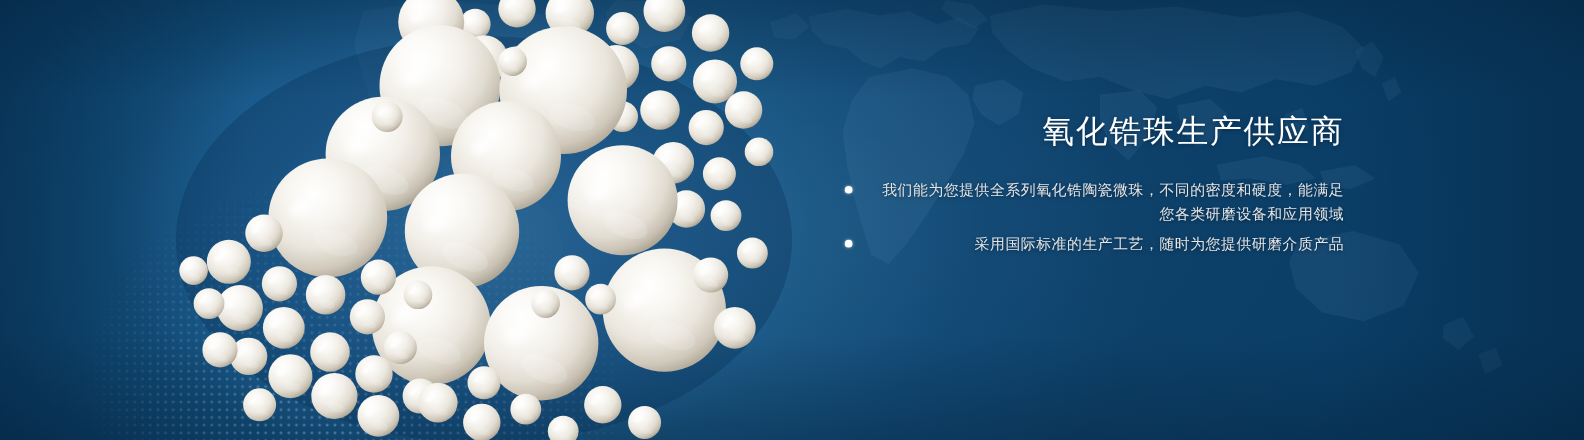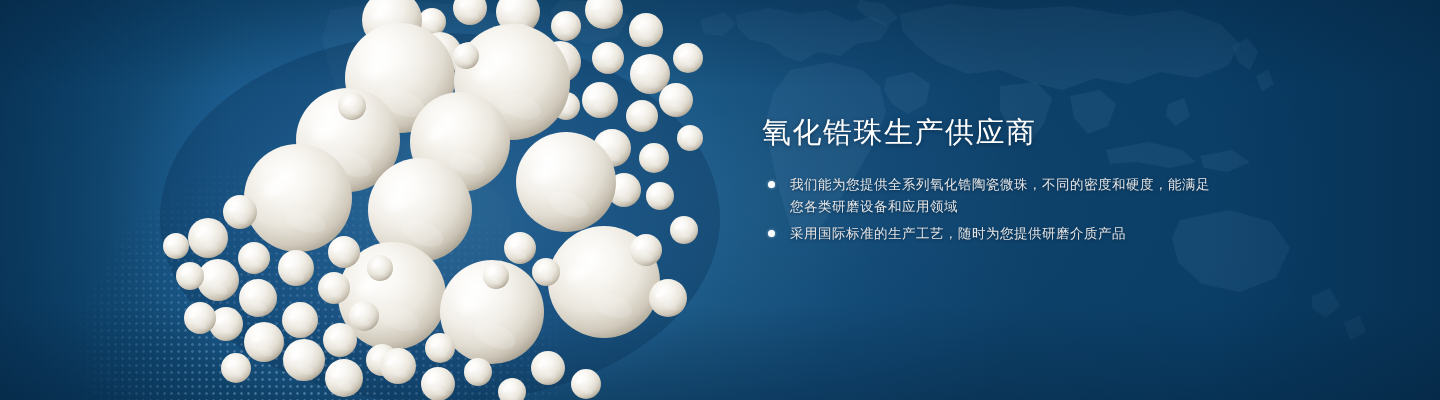--- a/index.html
+++ b/index.html
@@ -47,22 +47,23 @@
         rgba(0,0,0,0.95) 0%, rgba(0,0,0,0.55) 42%, rgba(0,0,0,0) 78%);
     mask-image: radial-gradient(ellipse 330px 260px at 330px 300px,
         rgba(0,0,0,0.95) 0%, rgba(0,0,0,0.55) 42%, rgba(0,0,0,0) 78%);
   }
   .beads { position: absolute; inset: 0; }
 
   
   .copy {
     position: absolute;
     left: 762px;
-    top: 112px;
+    top: 100px;
     width: 460px;
+    text-align: right;
   }
   .headline {
     color: #ffffff;
     font-size: 29px;
     line-height: 40px;
     letter-spacing: 1.5px;
     font-weight: 400;
     margin: 0 0 22px 0;
     text-shadow: 0 1px 4px rgba(0,22,44,0.55);
     white-space: nowrap;

